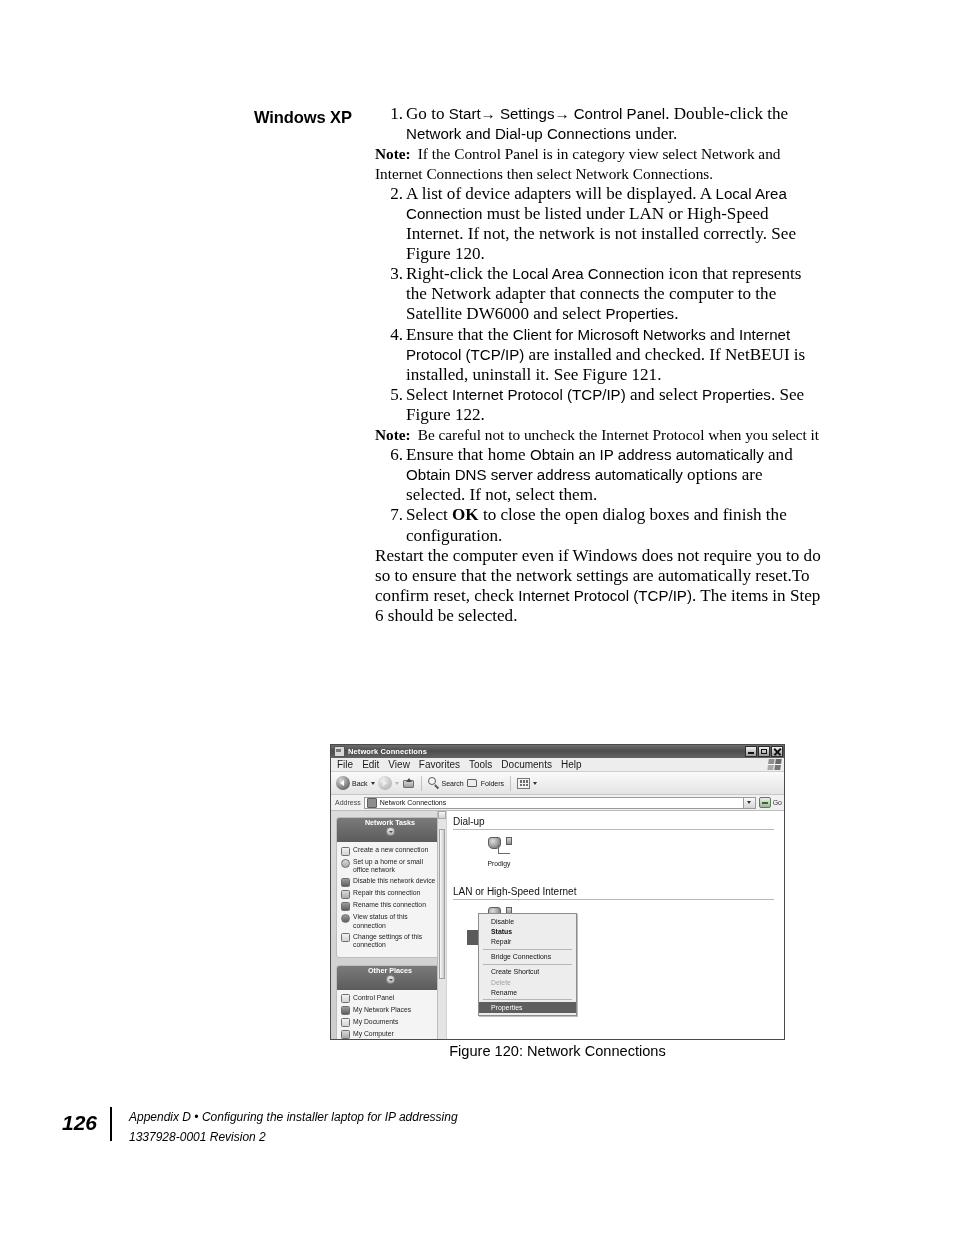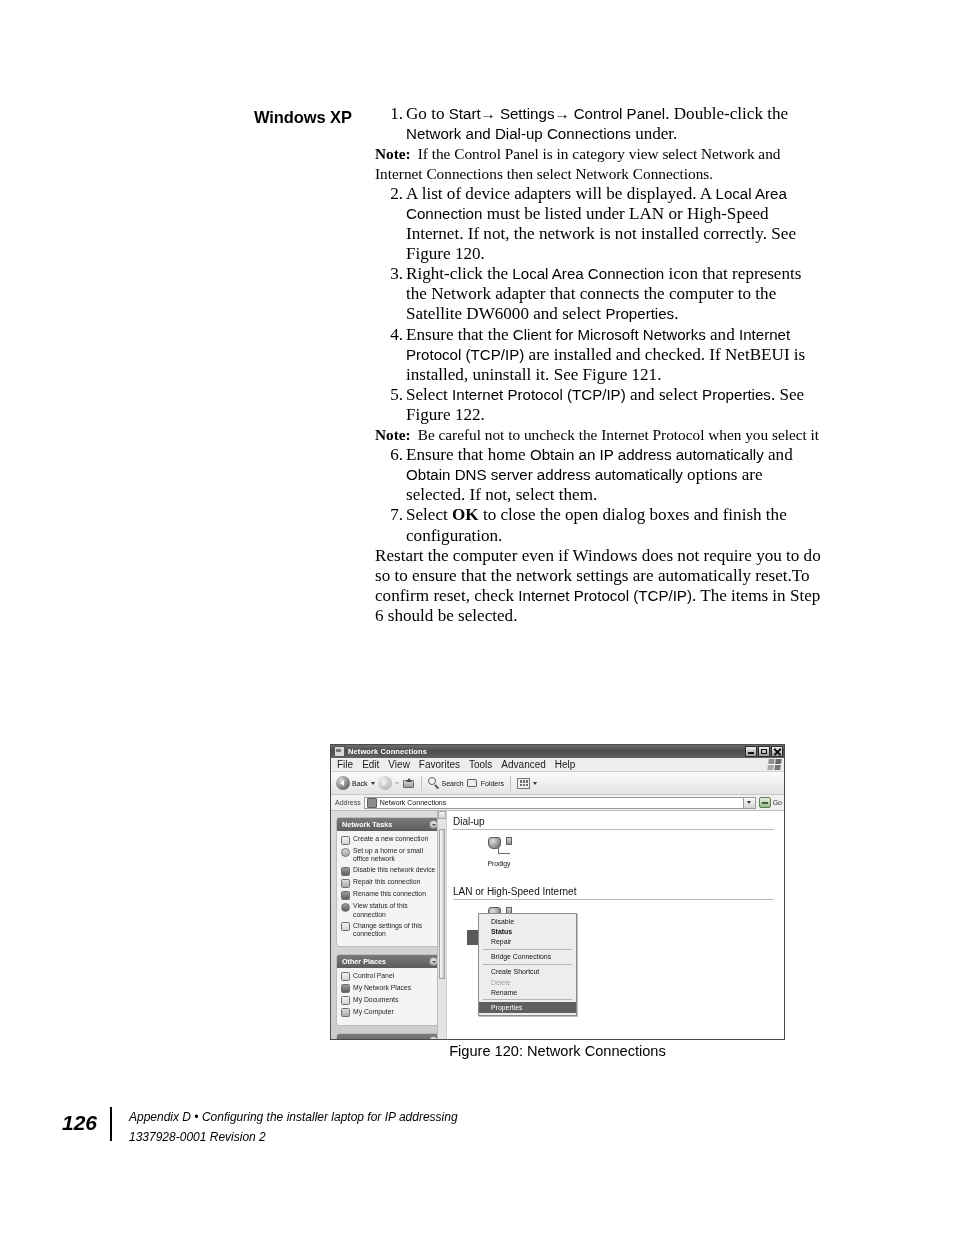--- a/index.html
+++ b/index.html
@@ -259,24 +259,25 @@
     border: 1px solid #bdbdbd;
     border-radius: 3px;
     margin-bottom: 7px;
     overflow: hidden;
   }
   .sbhead {
     height: 13px;
     background: linear-gradient(to bottom,#7a7a7a,#5c5c5c);
     display: flex;
     align-items: center;
-    padding: 0 3px 0 5px;
+    padding: 0 3px 11px 5px;
     color: #ffffff;
     font-size: 7.2px;
     font-weight: bold;
+    flex-direction: column;
   }
   .sbhead .sbtitle { flex: 1 1 auto; white-space: nowrap; }
   .chevbtn {
     width: 9px; height: 9px; border-radius: 50%;
     background: linear-gradient(to bottom,#e8e8e8,#b4b4b4);
     border: 1px solid #8c8c8c;
     box-sizing: border-box;
     position: relative;
     flex: 0 0 auto;
   }
@@ -532,21 +533,21 @@
           </span>
       </span>
     </div>
 
     <div class="menubar">
       <span class="mi">File</span>
       <span class="mi">Edit</span>
       <span class="mi">View</span>
       <span class="mi">Favorites</span>
       <span class="mi">Tools</span>
-      <span class="mi">Advanced</span>
+      <span class="mi">Documents</span>
       <span class="mi">Help</span>
       <span class="flaglogo">
           <i></i>
           <i></i>
           <i></i>
           <i></i>
         </span>
     </div>
 
     <div class="toolbar">

